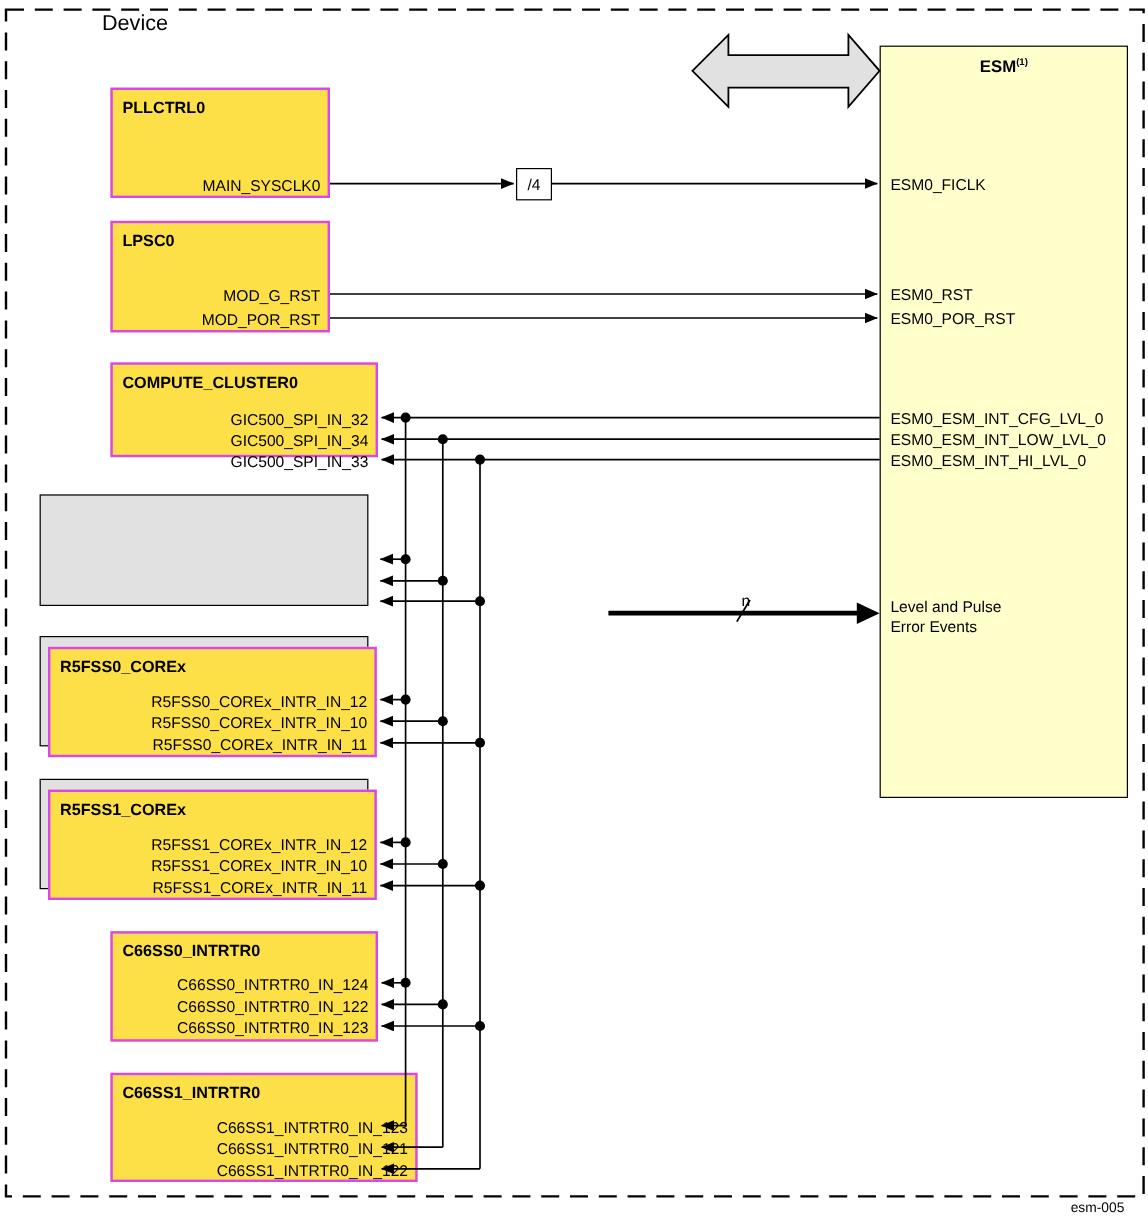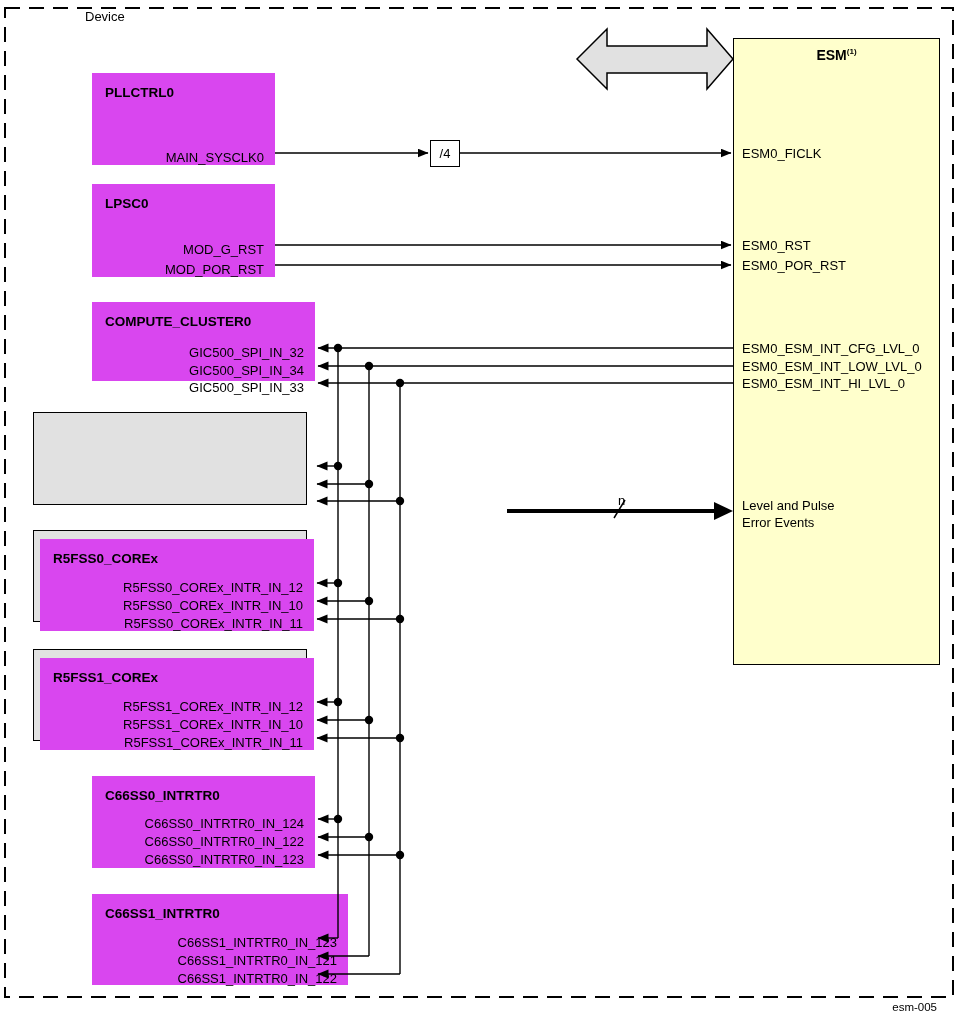--- a/index.html
+++ b/index.html
@@ -7,22 +7,22 @@
   body { font-family: "Liberation Sans", "DejaVu Sans", sans-serif; }
   #canvas {
     position: relative;
     width: 957px;
     height: 1020px;
     background: #ffffff;
     overflow: hidden;
   }
   .block {
     position: absolute;
-    background: #d946ef;
-    border: 5px solid #d946ef;
+    background: #fde047;
+    border: 2px solid #d946ef;
   }
   .block-back {
     position: absolute;
     background: #e1e1e1;
     border: 1px solid #000;
   }
   .block-title {
     position: absolute;
     left: 8px;
     top: 7px;
@@ -80,21 +80,21 @@
     position: absolute;
     left: 607px; top: 51px;
     width: 100px;
     text-align: center;
     font-weight: bold;
     font-size: 13.5px;
   }
   .device-label {
     position: absolute;
     left: 85px; top: 9px;
-    font-size: 13px;
+    font-size: 18px;
   }
   .fig-id {
     position: absolute;
     left: 865px; top: 1001px;
     width: 72px;
     text-align: right;
     font-size: 11.5px;
   }
   svg.wires {
     position: absolute;

